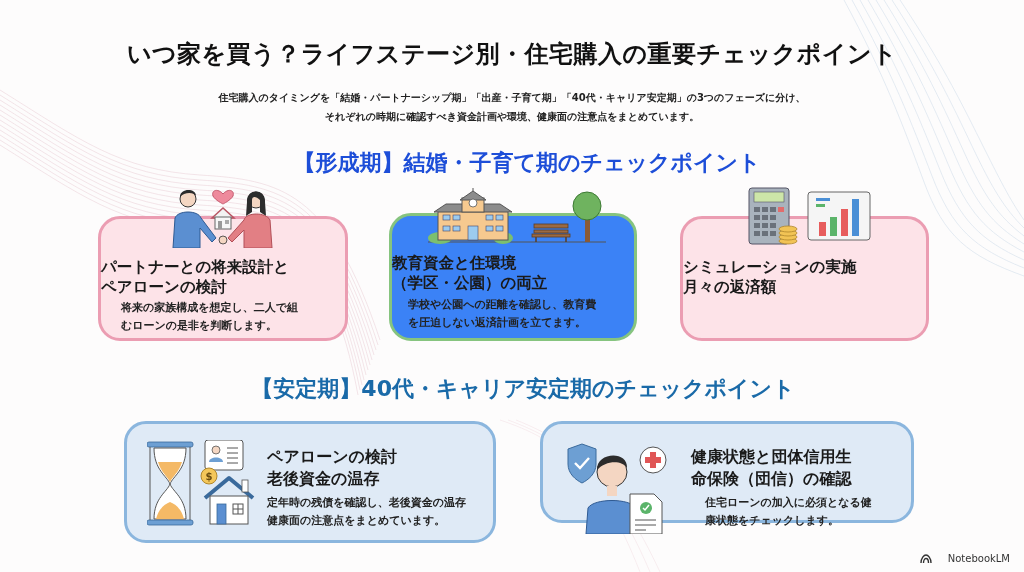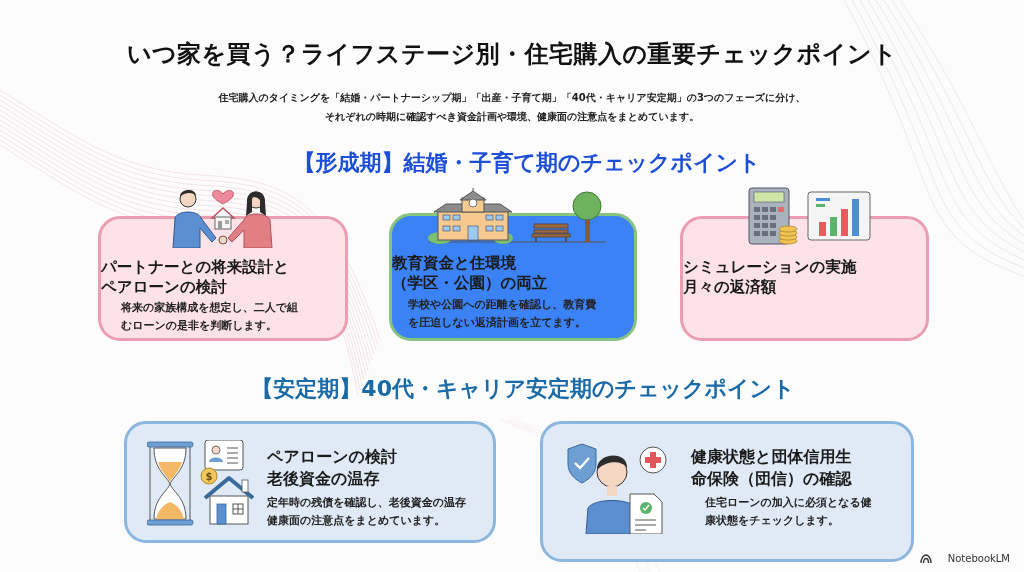--- a/index.html
+++ b/index.html
@@ -32,21 +32,21 @@
     position: absolute; border-radius: 22px; border: 3px solid;
   }
   .card-pink { background: #fde3e8; border-color: #eb9db2; }
   .card-green { background: #3b82f6; border-color: #86c47f; }
   .card-blue { background: #dfeaf6; border-color: #8bb6de; }
 
   .c1 { left: 98px; top: 216px; width: 250px; height: 125px; }
   .c2 { left: 389px; top: 213px; width: 248px; height: 128px; }
   .c3 { left: 680px; top: 216px; width: 249px; height: 125px; }
   .c4 { left: 124px; top: 421px; width: 372px; height: 122px; }
-  .c5 { left: 540px; top: 421px; width: 374px; height: 141px; }
+  .c5 { left: 540px; top: 421px; width: 374px; height: 102px; }
 
   .card-title {
     position: absolute; left: 0; right: 15px; 
     font-size: 15.5px; font-weight: bold; line-height: 20px; color: #1a1a1a;
   }
   .card-desc {
     position: absolute; font-size: 11px; font-weight: bold; line-height: 18px; color: #222;
   }
   .c1 .card-title { top: 38px; }
   .c1 .card-desc { left: 20px; top: 80px; width: 215px; }

